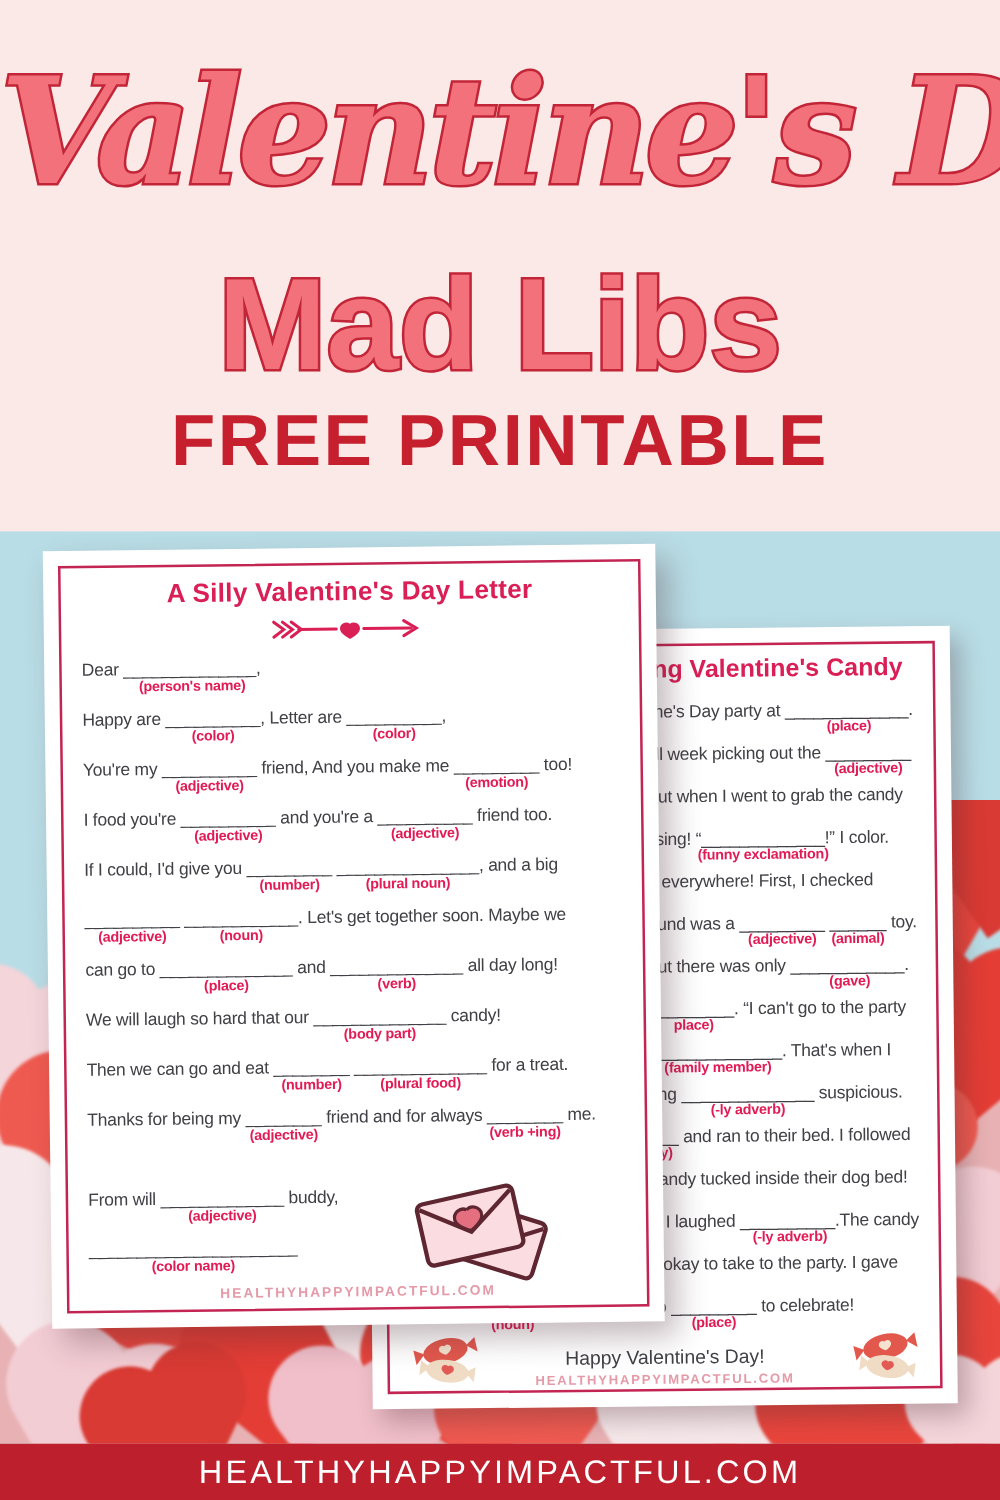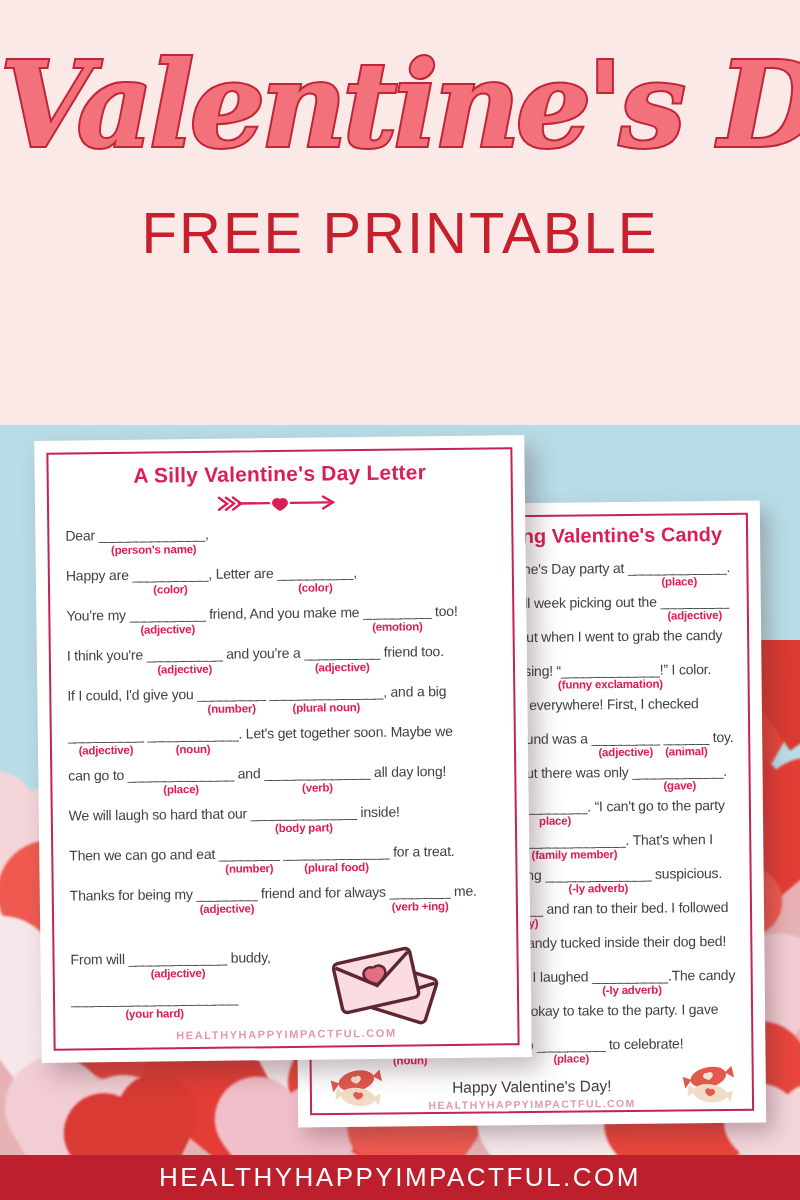--- a/index.html
+++ b/index.html
@@ -7,21 +7,21 @@
        font-family:"Liberation Sans",sans-serif;background:#fbe9e7;}
 
   
   .header{position:absolute;left:0;top:0;width:800px;height:425px;
           background:#fbe9e7;text-align:center;z-index:1;}
   .t-script{margin-top:10px;font-family:"DejaVu Serif",serif;font-style:italic;font-weight:700;
             font-size:118px;line-height:190px;color:#f2717b;letter-spacing:-4px;
             -webkit-text-stroke:4px #c22537;paint-order:stroke fill;white-space:nowrap;}
   .t-bold{font-family:"Liberation Sans",sans-serif;font-weight:700;font-size:104px;line-height:120px;
           color:#f2717b;-webkit-text-stroke:4px #c22537;paint-order:stroke fill;letter-spacing:0px;}
-  .t-sub{font-weight:400;font-size:58px;line-height:66px;color:#c6202e;letter-spacing:2px;}
+  .t-sub{font-weight:700;font-size:58px;line-height:66px;color:#c6202e;letter-spacing:2px;}
 
   
   .bg-blue{position:absolute;left:0;top:425px;width:800px;height:730px;background:#b9dde6;z-index:0;}
   .hearts{position:absolute;left:0;top:640px;width:800px;height:515px;overflow:hidden;z-index:1;}
   .hearts-base{position:absolute;left:0;top:190px;width:800px;height:325px;background:#e8b2b4;}
   .heart{position:absolute;width:var(--s);height:var(--s);background:var(--c);
          transform:rotate(calc(-45deg + var(--r)));filter:blur(1.2px);}
   .heart::before,.heart::after{content:"";position:absolute;width:var(--s);height:var(--s);
          border-radius:50%;background:var(--c);}
   .heart::before{top:calc(var(--s) / -2);left:0;}
@@ -70,20 +70,21 @@
   
   .banner{position:absolute;left:0;top:1155px;width:800px;height:45px;background:#bd1f2c;
           z-index:5;display:flex;align-items:center;justify-content:center;}
   .banner span{color:#ffffff;font-size:26px;letter-spacing:2.5px;}
 </style>
 </head>
 <body>
 
 <div class="header">
   <div class="t-script">Valentine's Day</div>
+  <div class="t-bold">Mad Libs</div>
   <div class="t-sub">FREE PRINTABLE</div>
 </div>
 
 <div class="bg-blue"></div>
 <div class="hearts" id="hearts">
   <div class="hearts-base"></div>
 <div class="heart" style="left: 690px; top: 40px; --s: 95px; --c: #e8453c; --r: -15deg;"></div>
     <div class="heart" style="left: 760px; top: 15px; --s: 80px; --c: #d93a33; --r: 10deg;"></div>
     <div class="heart" style="left: 640px; top: 90px; --s: 70px; --c: #f3d5da; --r: 20deg;"></div>
     <div class="heart" style="left: 540px; top: 140px; --s: 85px; --c: #ef5a50; --r: -8deg;"></div>
@@ -181,29 +182,29 @@
           <line x1="86" y1="11" x2="124" y2="11"></line>
         <path d="M118 5 L128 11 L118 17"></path>
       </g>
       <path d="M75 7 a5 5 0 0 1 8 4 c0 4-8 8-8 8 s-8-4-8-8 a5 5 0 0 1 8-4" fill="#d91f55"></path>
     </svg>
   </div>
   <div class="lines" id="s1-lines">
       <div class="wline"><span>Dear </span><span class="blank"><span>______________,</span><span class="lab">(person's name)</span></span></div>
       <div class="wline"><span>Happy are </span><span class="blank"><span>__________</span><span class="lab">(color)</span></span><span>, Letter are </span><span class="blank"><span>__________</span><span class="lab">(color)</span></span><span>,</span></div>
       <div class="wline"><span>You're my </span><span class="blank"><span>__________</span><span class="lab">(adjective)</span></span><span> friend, And you make me </span><span class="blank"><span>_________</span><span class="lab">(emotion)</span></span><span> too!</span></div>
-      <div class="wline"><span>I think you're </span><span class="blank"><span>__________</span><span class="lab">(adjective)</span></span><span> and you're a </span><span class="blank"><span>__________</span><span class="lab">(adjective)</span></span><span> friend too.</span></div>
+      <div class="wline"><span>I food you're </span><span class="blank"><span>__________</span><span class="lab">(adjective)</span></span><span> and you're a </span><span class="blank"><span>__________</span><span class="lab">(adjective)</span></span><span> friend too.</span></div>
       <div class="wline"><span>If I could, I'd give you </span><span class="blank"><span>_________</span><span class="lab">(number)</span></span><span> </span><span class="blank"><span>_______________</span><span class="lab">(plural noun)</span></span><span>, and a big</span></div>
       <div class="wline"><span class="blank"><span>__________</span><span class="lab">(adjective)</span></span><span> </span><span class="blank"><span>____________</span><span class="lab">(noun)</span></span><span>. Let's get together soon. Maybe we</span></div>
       <div class="wline"><span>can go to </span><span class="blank"><span>______________</span><span class="lab">(place)</span></span><span> and </span><span class="blank"><span>______________</span><span class="lab">(verb)</span></span><span> all day long!</span></div>
-      <div class="wline"><span>We will laugh so hard that our </span><span class="blank"><span>______________</span><span class="lab">(body part)</span></span><span> inside!</span></div>
+      <div class="wline"><span>We will laugh so hard that our </span><span class="blank"><span>______________</span><span class="lab">(body part)</span></span><span> candy!</span></div>
       <div class="wline"><span>Then we can go and eat </span><span class="blank"><span>________</span><span class="lab">(number)</span></span><span> </span><span class="blank"><span>______________</span><span class="lab">(plural food)</span></span><span> for a treat.</span></div>
       <div class="wline"><span>Thanks for being my </span><span class="blank"><span>________</span><span class="lab">(adjective)</span></span><span> friend and for always </span><span class="blank"><span>________</span><span class="lab">(verb +ing)</span></span><span> me.</span></div>
       <div class="wline gap"><span>From will </span><span class="blank"><span>_____________</span><span class="lab">(adjective)</span></span><span> buddy,</span></div>
-      <div class="wline"><span class="blank"><span>______________________</span><span class="lab">(your hard)</span></span></div>
+      <div class="wline"><span class="blank"><span>______________________</span><span class="lab">(color name)</span></span></div>
     </div>
 
   <svg class="envelope" width="118" height="98" viewBox="0 0 118 98">
     <g transform="rotate(18 70 60)">
       <rect x="30" y="32" width="74" height="46" rx="5" fill="#fbdce1" stroke="#5d2630" stroke-width="3.4"></rect>
       <path d="M32 36 L67 60 L102 36" fill="none" stroke="#5d2630" stroke-width="3.4"></path>
     </g>
     <g transform="rotate(-12 52 42)">
       <rect x="10" y="18" width="78" height="50" rx="5" fill="#fbdce1" stroke="#5d2630" stroke-width="3.4"></rect>
       <path d="M12 22 L49 48 L86 22" fill="none" stroke="#5d2630" stroke-width="3.4"></path>

